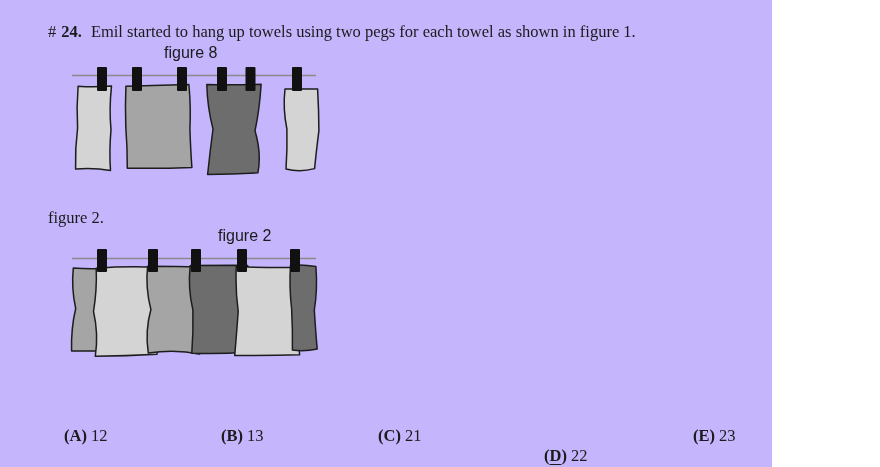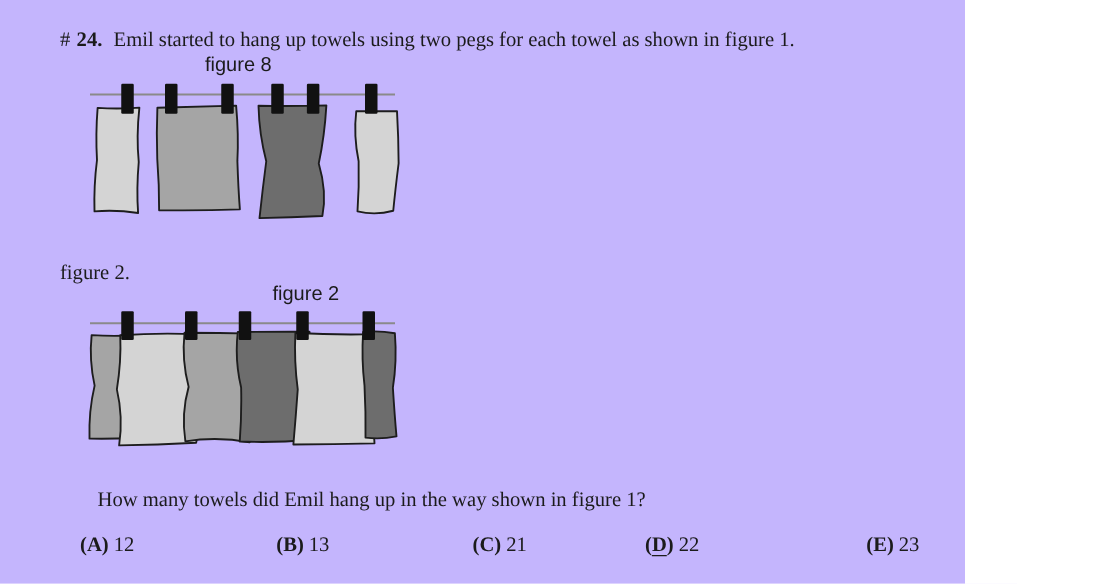--- a/index.html
+++ b/index.html
@@ -22,21 +22,21 @@
     font-family:"Liberation Sans",sans-serif;font-size:16px;line-height:18px;
   }
   .f1{left:164px;top:44px;}
   .f2{left:176px;top:227px;margin-left:42px;}
   svg.fig{position:absolute;overflow:visible;}
   .options{position:absolute;left:0;top:426px;width:880px;height:24px;}
   .option{position:absolute;top:0;white-space:nowrap;}
   .option b{font-weight:700;}
   .option .val{margin-left:4px;}
   .opt-a{left:64px;} .opt-b{left:221px;} .opt-c{left:378px;text-align:right;}
-  .opt-d{left:516px;} .opt-e{left:693px;text-align:center;}
+  .opt-d{left:544px;margin-top:20px;} .opt-e{left:693px;text-align:center;}
   .u{text-decoration:underline;text-underline-offset:3px;text-decoration-thickness:1.4px;}
 </style>
 </head>
 <body>
 
 <div class="page">
 
   <p class="line l1"><span class="hash">#</span><b class="num">24.</b><span>Emil started to hang up towels using two pegs for each towel as shown in figure 1.</span></p>
 
   <p class="figlabel f1">figure 8</p>
@@ -65,21 +65,20 @@
       <path d="M120.2 22.6 Q148.9 22.3 177.6 22.4 Q180.1 46.8 179.3 68.8 Q179.1 91.6 177.2 109.0 Q149.5 111.3 121.8 110.2 Q123.4 89.0 122.9 67.0 Q117.7 45.0 120.2 22.6 Z" fill="#6d6d6d" stroke="#1d1d1d" stroke-width="1.5" stroke-linejoin="round"></path>
       <path d="M166.3 23.4 Q199.0 25.1 231.6 24.3 Q229.4 48.0 232.8 70.3 Q227.6 93.4 229.6 111.7 Q197.1 112.4 164.7 112.6 Q166.6 90.8 168.2 68.5 Q165.2 46.3 166.3 23.4 Z" fill="#d4d4d4" stroke="#1d1d1d" stroke-width="1.5" stroke-linejoin="round"></path>
       <path d="M220.5 22.5 Q233.2 21.3 245.9 23.6 Q247.7 46.0 244.3 67.2 Q245.7 89.3 247.2 106.1 Q234.8 108.6 222.4 107.1 Q222.7 86.8 221.6 65.5 Q219.1 44.3 220.5 22.5 Z" fill="#6d6d6d" stroke="#1d1d1d" stroke-width="1.5" stroke-linejoin="round"></path>
       <rect x="27" y="6" width="10" height="23" rx="1" fill="#111111"></rect>
       <rect x="78" y="6" width="10" height="23" rx="1" fill="#111111"></rect>
       <rect x="121" y="6" width="10" height="23" rx="1" fill="#111111"></rect>
       <rect x="167" y="6" width="10" height="23" rx="1" fill="#111111"></rect>
       <rect x="220" y="6" width="10" height="23" rx="1" fill="#111111"></rect>
     </svg>
 
-  <p class="line l5">How many towels did Emil hang up in the way shown in figure 1?</p>
 
   <div class="options">
     <span class="option opt-a"><b><span>(</span><span class="ltr">A</span><span>)</span></b><span class="val">12</span></span>
     <span class="option opt-b"><b><span>(</span><span class="ltr">B</span><span>)</span></b><span class="val">13</span></span>
     <span class="option opt-c"><b><span>(</span><span class="ltr">C</span><span>)</span></b><span class="val">21</span></span>
     <span class="option opt-d"><b><span>(</span><span class="ltr u">D</span><span>)</span></b><span class="val">22</span></span>
     <span class="option opt-e"><b><span>(</span><span class="ltr">E</span><span>)</span></b><span class="val">23</span></span>
   </div>
 
 </div>

